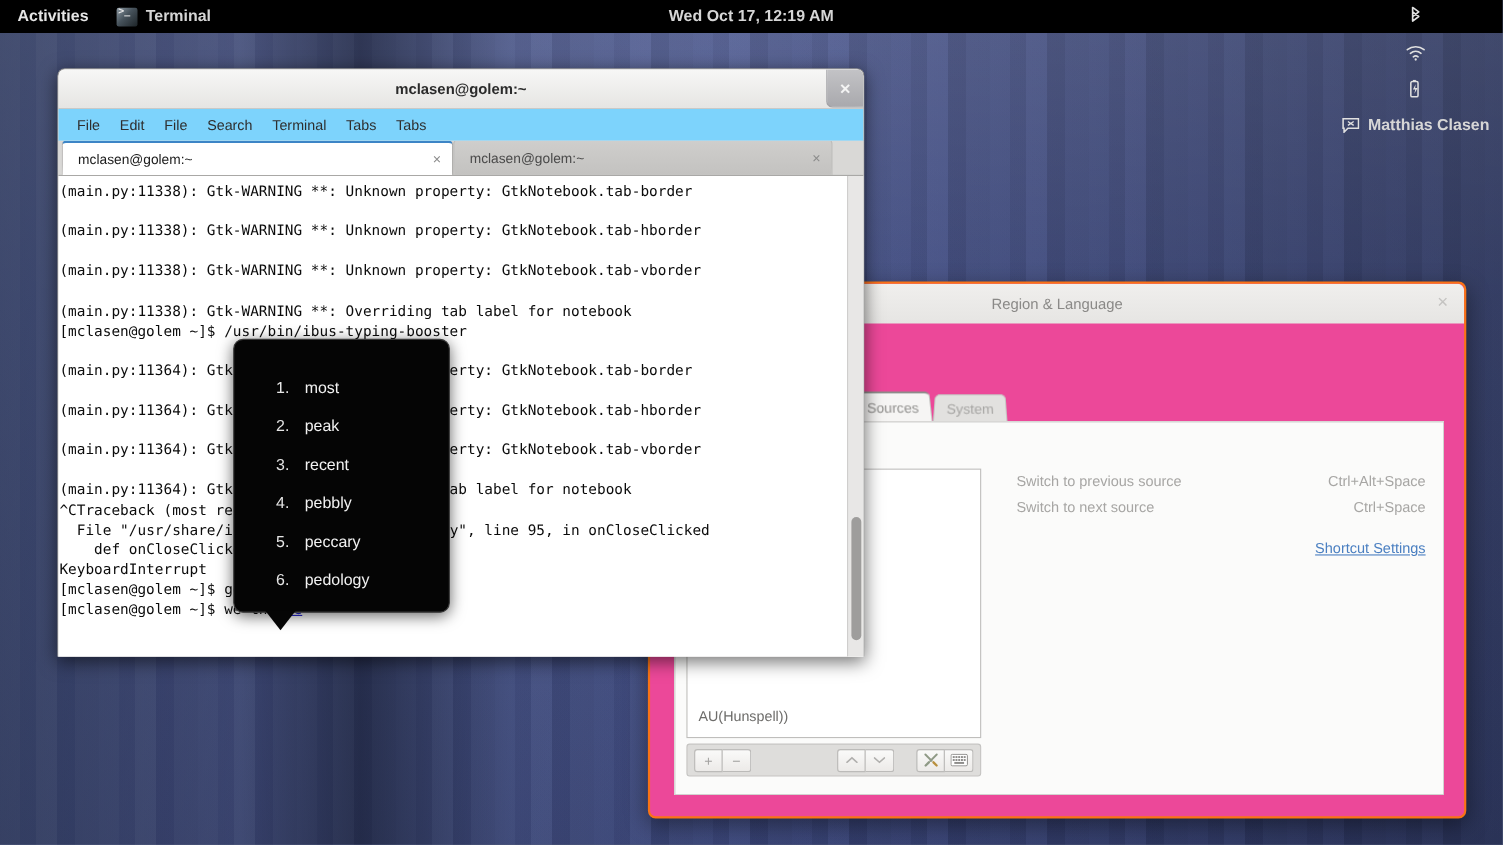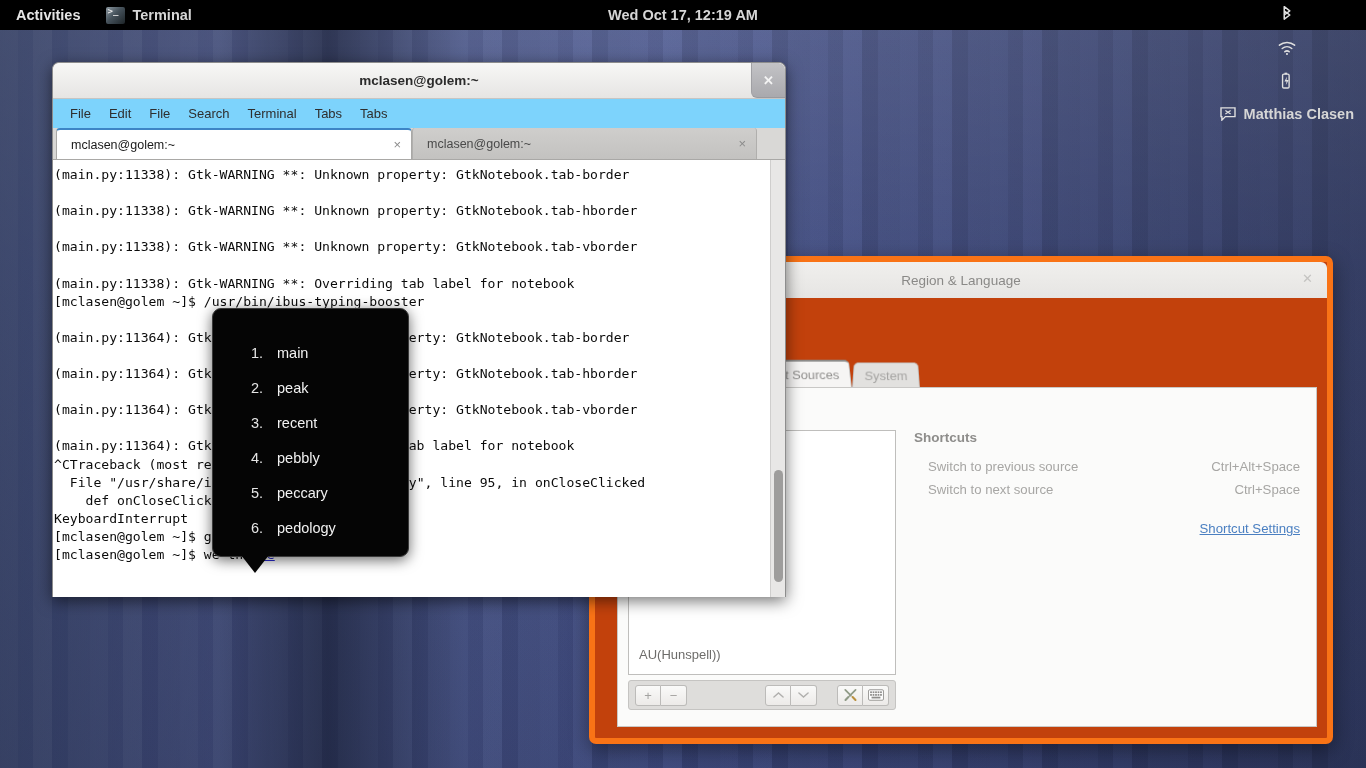--- a/index.html
+++ b/index.html
@@ -182,22 +182,22 @@
     color: #ededed; font-size: 14.5px;
     height: 35px; padding-left: 38px;
     cursor: pointer;
   }
   .cand .num { width: 26px; color: #e6e6e6; }
   .cand .word { color: #f2f2f2; }
 
   
   #region-window {
     position: absolute; left: 589px; top: 256px; width: 744px; height: 488px;
-    background: #c2410c;
-    border: 6px solid #f97316;
+    background: #ec4899;
+    border: 2px solid #f97316;
     border-radius: 7px;
     box-shadow: 0 6px 20px rgba(0,0,0,0.40);
     z-index: 30;
     overflow: hidden;
   }
   #region-titlebar {
     height: 36px; position: relative;
     background: linear-gradient(to bottom, #f0efed 0%, #e6e5e3 100%);
     display: flex; align-items: center; justify-content: center;
     border-radius: 6px 6px 0 0;
@@ -406,21 +406,20 @@
                 <rect x="10.8" y="5.4" width="2" height="2"></rect>
               <rect x="13.6" y="5.4" width="2" height="2"></rect>
               <rect x="4" y="8.4" width="10" height="2"></rect>
             </g>
           </svg>
         </div>
       </div>
     </div>
 
     <div id="shortcuts-panel">
-      <div id="shortcuts-title">Shortcuts</div>
       <div class="shortcut-row">
         <span>Switch to previous source</span>
         <span>Ctrl+Alt+Space</span>
       </div>
       <div class="shortcut-row">
         <span>Switch to next source</span>
         <span>Ctrl+Space</span>
       </div>
       <div id="shortcut-settings-link">
         <a>Shortcut Settings</a>
@@ -481,21 +480,21 @@
 [mclasen@golem ~]$ we the </span><span class="blue">pe</span></div>
     <div id="term-scrollbar">
       <div id="term-thumb"></div>
     </div>
   </div>
 </div>
 
 <div id="ibus-popup">
   <div class="cand">
     <span class="num">1.</span>
-    <span class="word">main</span>
+    <span class="word">most</span>
   </div>
   <div class="cand">
     <span class="num">2.</span>
     <span class="word">peak</span>
   </div>
   <div class="cand">
     <span class="num">3.</span>
     <span class="word">recent</span>
   </div>
   <div class="cand">

